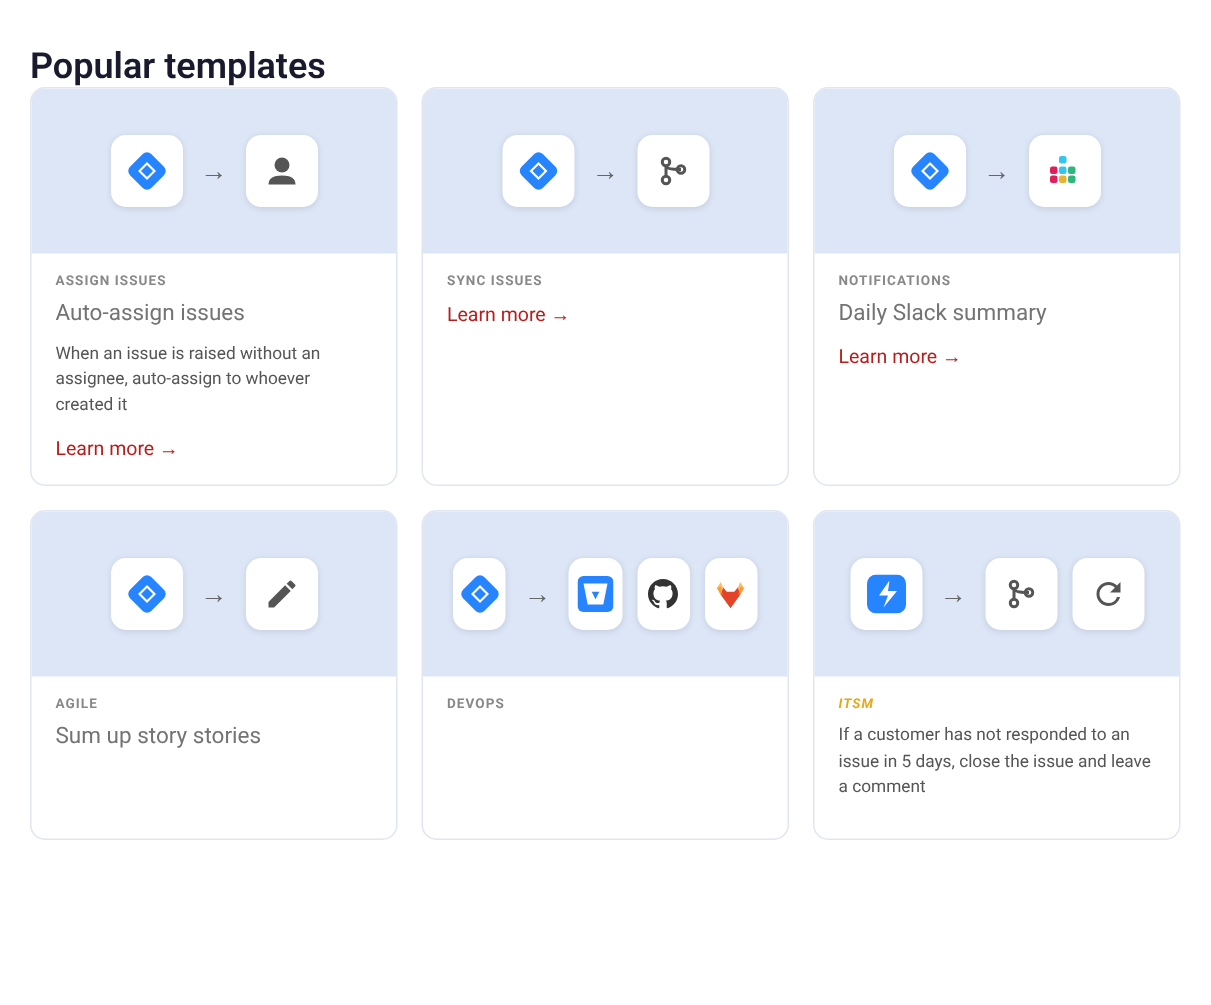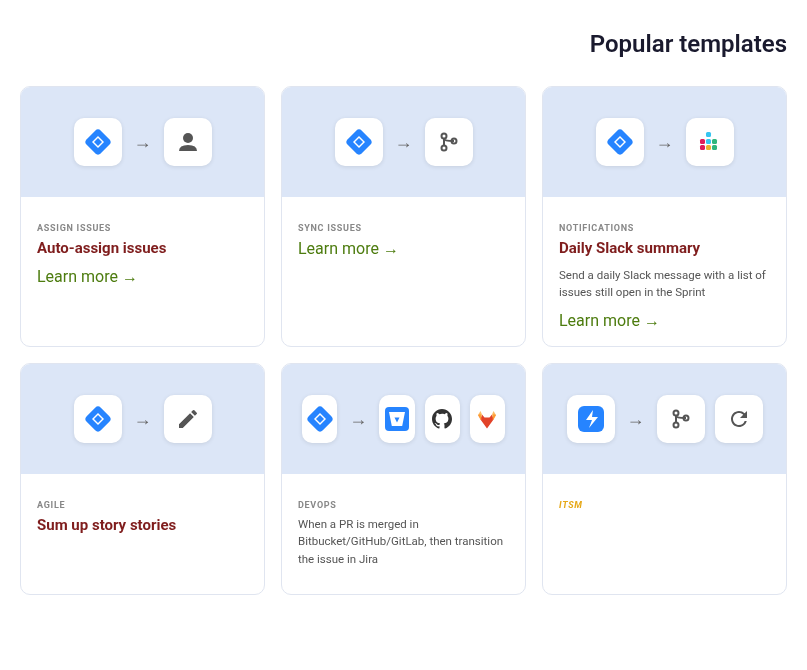--- a/index.html
+++ b/index.html
@@ -3,25 +3,24 @@
   <meta charset="utf-8">
   <style>
     * { box-sizing: border-box; margin: 0; padding: 0; }
     body {
       font-family: -apple-system, BlinkMacSystemFont, 'Segoe UI', Roboto, sans-serif;
       background: #fff;
       padding: 30px 20px;
       color: #1a1a2e;
     }
     h1 {
-      text-align: right;
+      text-align: left;
       font-size: 24px;
       font-weight: 600;
       color: #1a1a2e;
-      margin-bottom: 28px;
     }
     .grid {
       display: grid;
       grid-template-columns: repeat(3, 1fr);
       gap: 16px;
       max-width: 780px;
       margin: 0 auto;
     }
     .card {
       background: #fff;
@@ -48,46 +47,45 @@
       justify-content: center;
       box-shadow: 0 1px 4px rgba(0,0,0,0.1);
     }
     .arrow {
       font-size: 18px;
       color: #666;
       margin: 0 2px;
     }
     .card-body {
       padding: 14px 16px 16px;
-      margin-top: 12px;
     }
     .category {
       font-size: 9px;
       font-weight: 700;
       letter-spacing: 0.08em;
       text-transform: uppercase;
       color: #888;
       margin-bottom: 6px;
     }
     .card-title {
       font-size: 15px;
-      font-weight: 700;
-      color: #7f1d1d;
+      font-weight: 400;
+      color: #737373;
       margin-bottom: 8px;
       line-height: 1.3;
     }
     .card-desc {
       font-size: 11.5px;
       color: #555;
       line-height: 1.5;
       margin-bottom: 10px;
     }
     .learn-more {
-      font-size: 16px;
-      color: #4d7c0f;
+      font-size: 13px;
+      color: #b91c1c;
       text-decoration: none;
       cursor: pointer;
     }
   </style>
 </head>
 <body>
 
 <h1>Popular templates</h1>
 
 <div class="grid">
@@ -105,20 +103,21 @@
       <div class="icon-box">
         <svg width="26" height="26" viewBox="0 0 26 26">
           <circle cx="13" cy="9" r="5" fill="#555"></circle>
           <path d="M4 22 Q4 16 13 16 Q22 16 22 22" fill="#555"></path>
         </svg>
       </div>
     </div>
     <div class="card-body">
       <div class="category">ASSIGN ISSUES</div>
       <div class="card-title">Auto-assign issues</div>
+      <div class="card-desc">When an issue is raised without an assignee, auto-assign to whoever created it</div>
       <a class="learn-more" href="#">Learn more →</a>
     </div>
   </div>
 
   <div class="card">
     <div class="card-header">
       <div class="icon-box">
         <svg width="28" height="28" viewBox="0 0 28 28">
           <rect x="4" y="4" width="20" height="20" rx="4" fill="#2684FF" transform="rotate(45 14 14)"></rect>
           <polygon points="14,8 20,14 14,20 8,14" fill="white"></polygon>
@@ -162,21 +161,20 @@
           <rect x="9" y="10" width="5" height="5" rx="1.5" fill="#36C5F0"></rect>
           <rect x="15" y="10" width="5" height="5" rx="1.5" fill="#2EB67D"></rect>
           <rect x="15" y="16" width="5" height="5" rx="1.5" fill="#2EB67D"></rect>
           <rect x="9" y="16" width="5" height="5" rx="1.5" fill="#ECB22E"></rect>
         </svg>
       </div>
     </div>
     <div class="card-body">
       <div class="category">NOTIFICATIONS</div>
       <div class="card-title">Daily Slack summary</div>
-      <div class="card-desc">Send a daily Slack message with a list of issues still open in the Sprint</div>
       <a class="learn-more" href="#">Learn more →</a>
     </div>
   </div>
 
   <div class="card">
     <div class="card-header">
       <div class="icon-box">
         <svg width="28" height="28" viewBox="0 0 28 28">
           <rect x="4" y="4" width="20" height="20" rx="4" fill="#2684FF" transform="rotate(45 14 14)"></rect>
           <polygon points="14,8 20,14 14,20 8,14" fill="white"></polygon>
@@ -226,21 +224,20 @@
           <path d="M12 21.5L5.5 12.5l1.5-5 2.5 3h5l2.5-3 1.5 5z" fill="#E24329"></path>
           <path d="M5.5 12.5L3 8l2.5-1 1.5 6z" fill="#FC6D26" opacity="0.8"></path>
           <path d="M18.5 12.5L21 8l-2.5-1-1.5 6z" fill="#FC6D26" opacity="0.8"></path>
           <path d="M3 8l2.5 4.5L7 7.5 5.5 4z" fill="#FCA326" opacity="0.7"></path>
           <path d="M21 8l-2.5 4.5L17 7.5l1.5-3.5z" fill="#FCA326" opacity="0.7"></path>
         </svg>
       </div>
     </div>
     <div class="card-body">
       <div class="category">DEVOPS</div>
-      <div class="card-desc">When a PR is merged in Bitbucket/GitHub/GitLab, then transition the issue in Jira</div>
     </div>
   </div>
 
   <div class="card">
     <div class="card-header">
       <div class="icon-box">
         <svg width="26" height="26" viewBox="0 0 26 26">
           <rect width="26" height="26" rx="6" fill="#2684FF"></rect>
           <path d="M15 4L8 14h6l-3 8 9-11h-6z" fill="white"></path>
         </svg>
@@ -258,16 +255,17 @@
       </div>
 
       <div class="icon-box">
         <svg width="24" height="24" viewBox="0 0 24 24">
           <path d="M17.65 6.35A7.958 7.958 0 0012 4C7.58 4 4 7.58 4 12s3.58 8 8 8c3.73 0 6.84-2.55 7.73-6h-2.08A5.99 5.99 0 0112 18c-3.31 0-6-2.69-6-6s2.69-6 6-6c1.66 0 3.14.69 4.22 1.78L13 11h7V4l-2.35 2.35z" fill="#555"></path>
         </svg>
       </div>
     </div>
     <div class="card-body">
       <div class="category" style="color:#e6a817;font-style:italic;">ITSM</div>
+      <div class="card-desc">If a customer has not responded to an issue in 5 days, close the issue and leave a comment</div>
     </div>
   </div>
 
 </div>
 
 </body></html>

